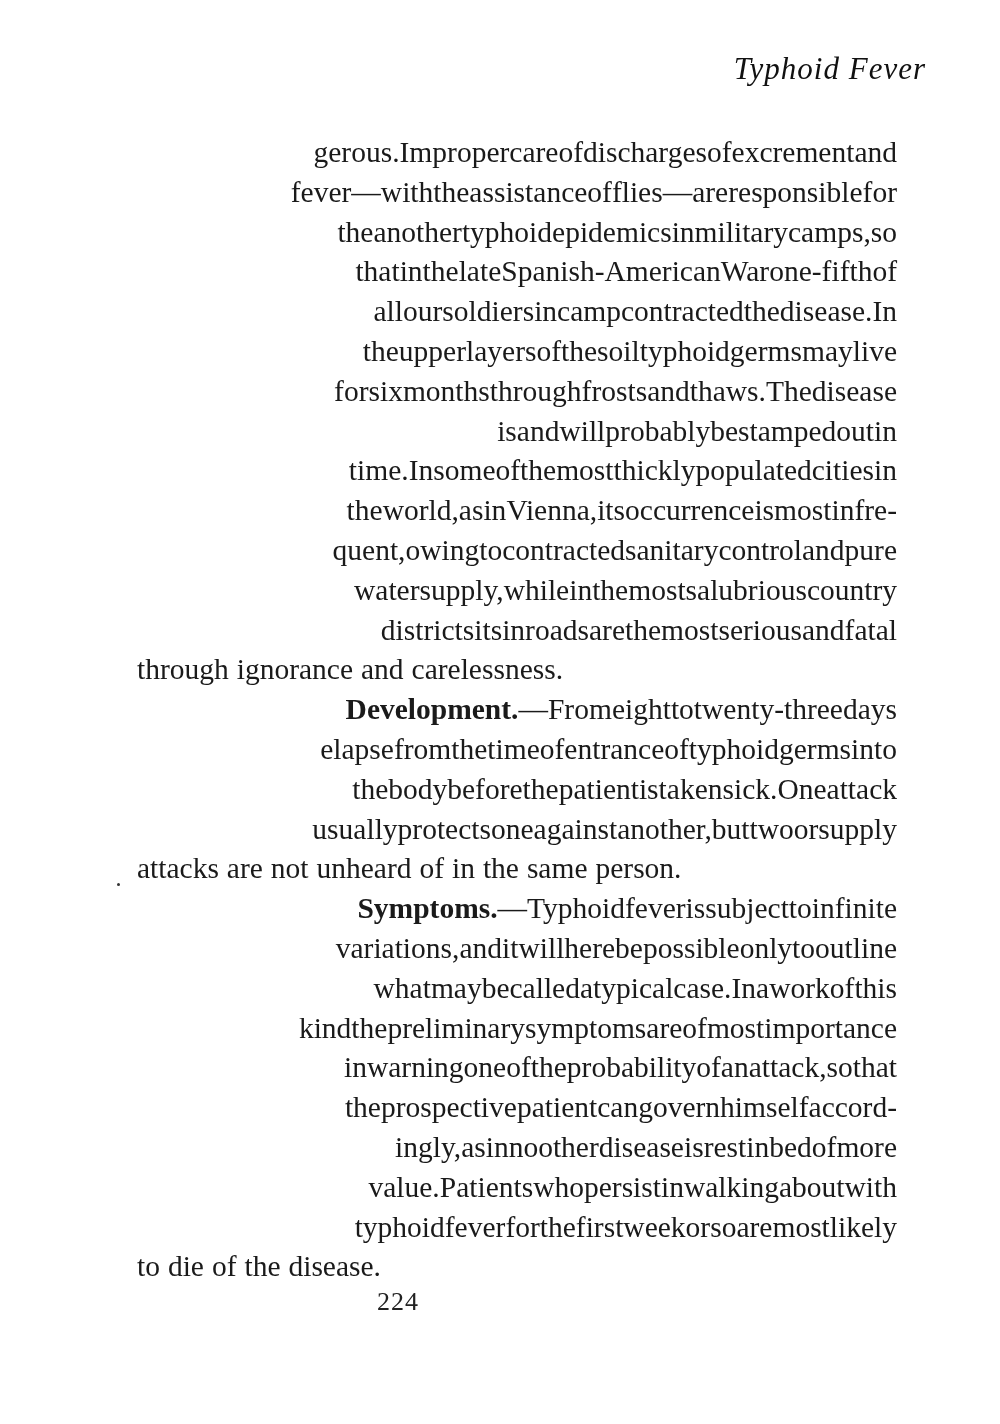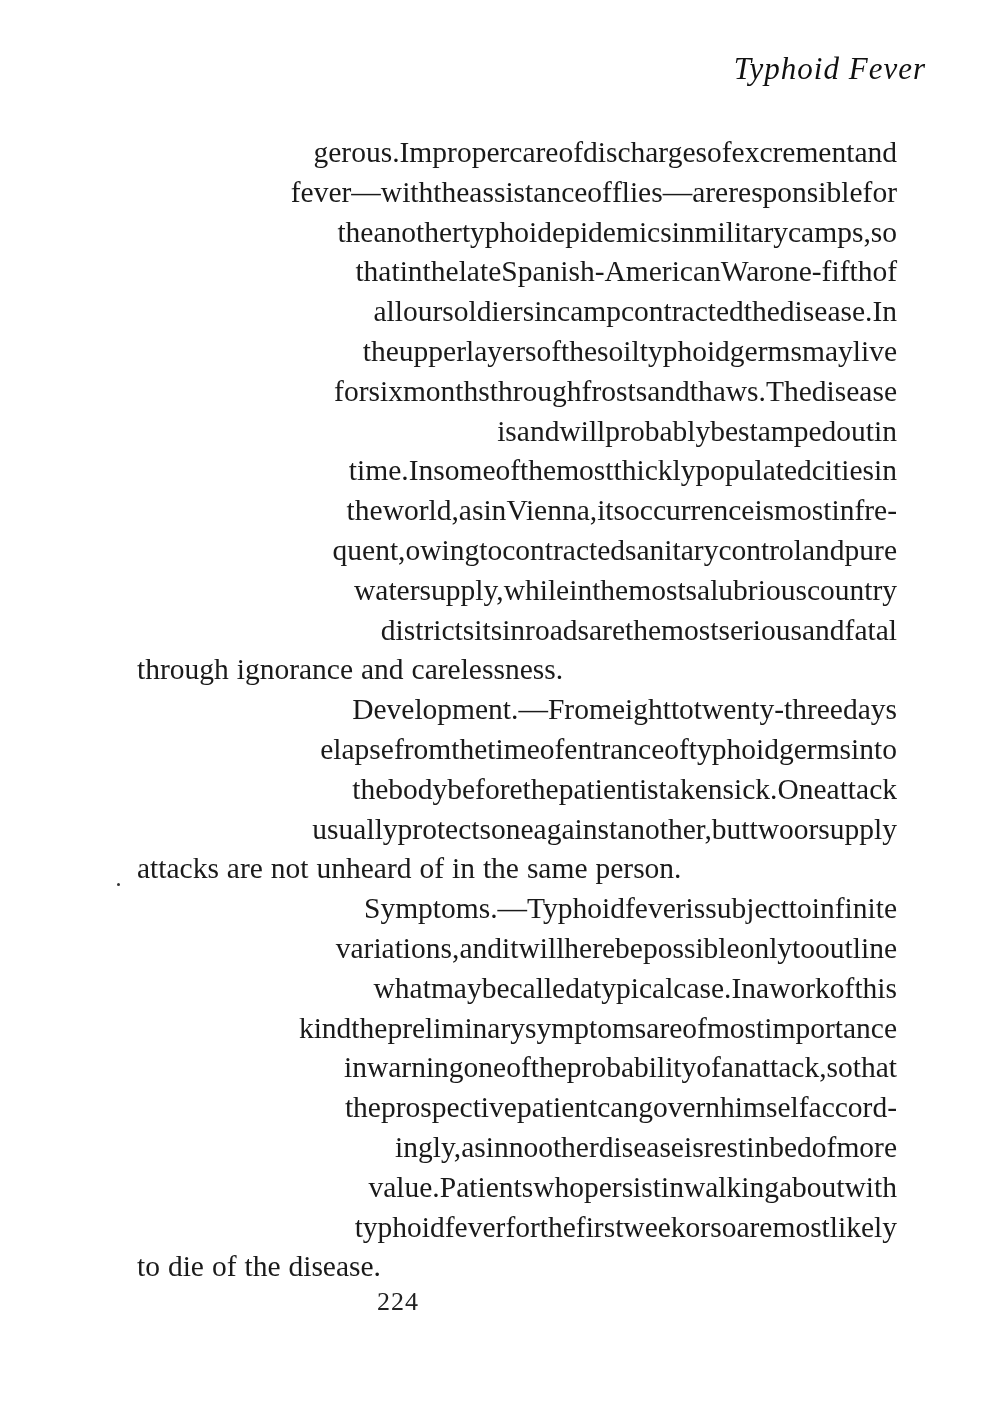--- a/index.html
+++ b/index.html
@@ -7,21 +7,21 @@
       font-family: "Liberation Serif", "DejaVu Serif", serif; color: #1a1a1a; }
     .running-head { position: absolute; top: 51px; left: 0; width: 926px; text-align: right;
       font-style: italic; font-size: 31px; letter-spacing: 1px; color: #111; }
     .body-text { position: absolute; top: 133px; left: 137px; width: 760px;
       font-size: 29.5px; line-height: 39.8px; }
     .line { display: block; text-align: justify; text-align-last: justify; height: 39.8px; white-space: nowrap; }
     .line.last { text-align-last: left; }
     .indent { padding-left: 50px; }
     .line .jw { display: flex; justify-content: flex-end; width: 100%; }
     .line.last .jw { justify-content: flex-start; gap: 0.27em; }
-    .run-in { font-weight: normal; }
+    .run-in { font-weight: bold; }
     .folio { position: absolute; top: 1287px; left: 0; width: 796px; text-align: center;
       font-size: 26px; letter-spacing: 1px; color: #222; }
     .speck { position: absolute; width: 3px; height: 3px; background: #333; border-radius: 50%; }
   </style>
 </head>
 <body>
 
 <div>
   <div class="running-head">Typhoid Fever</div>
 

